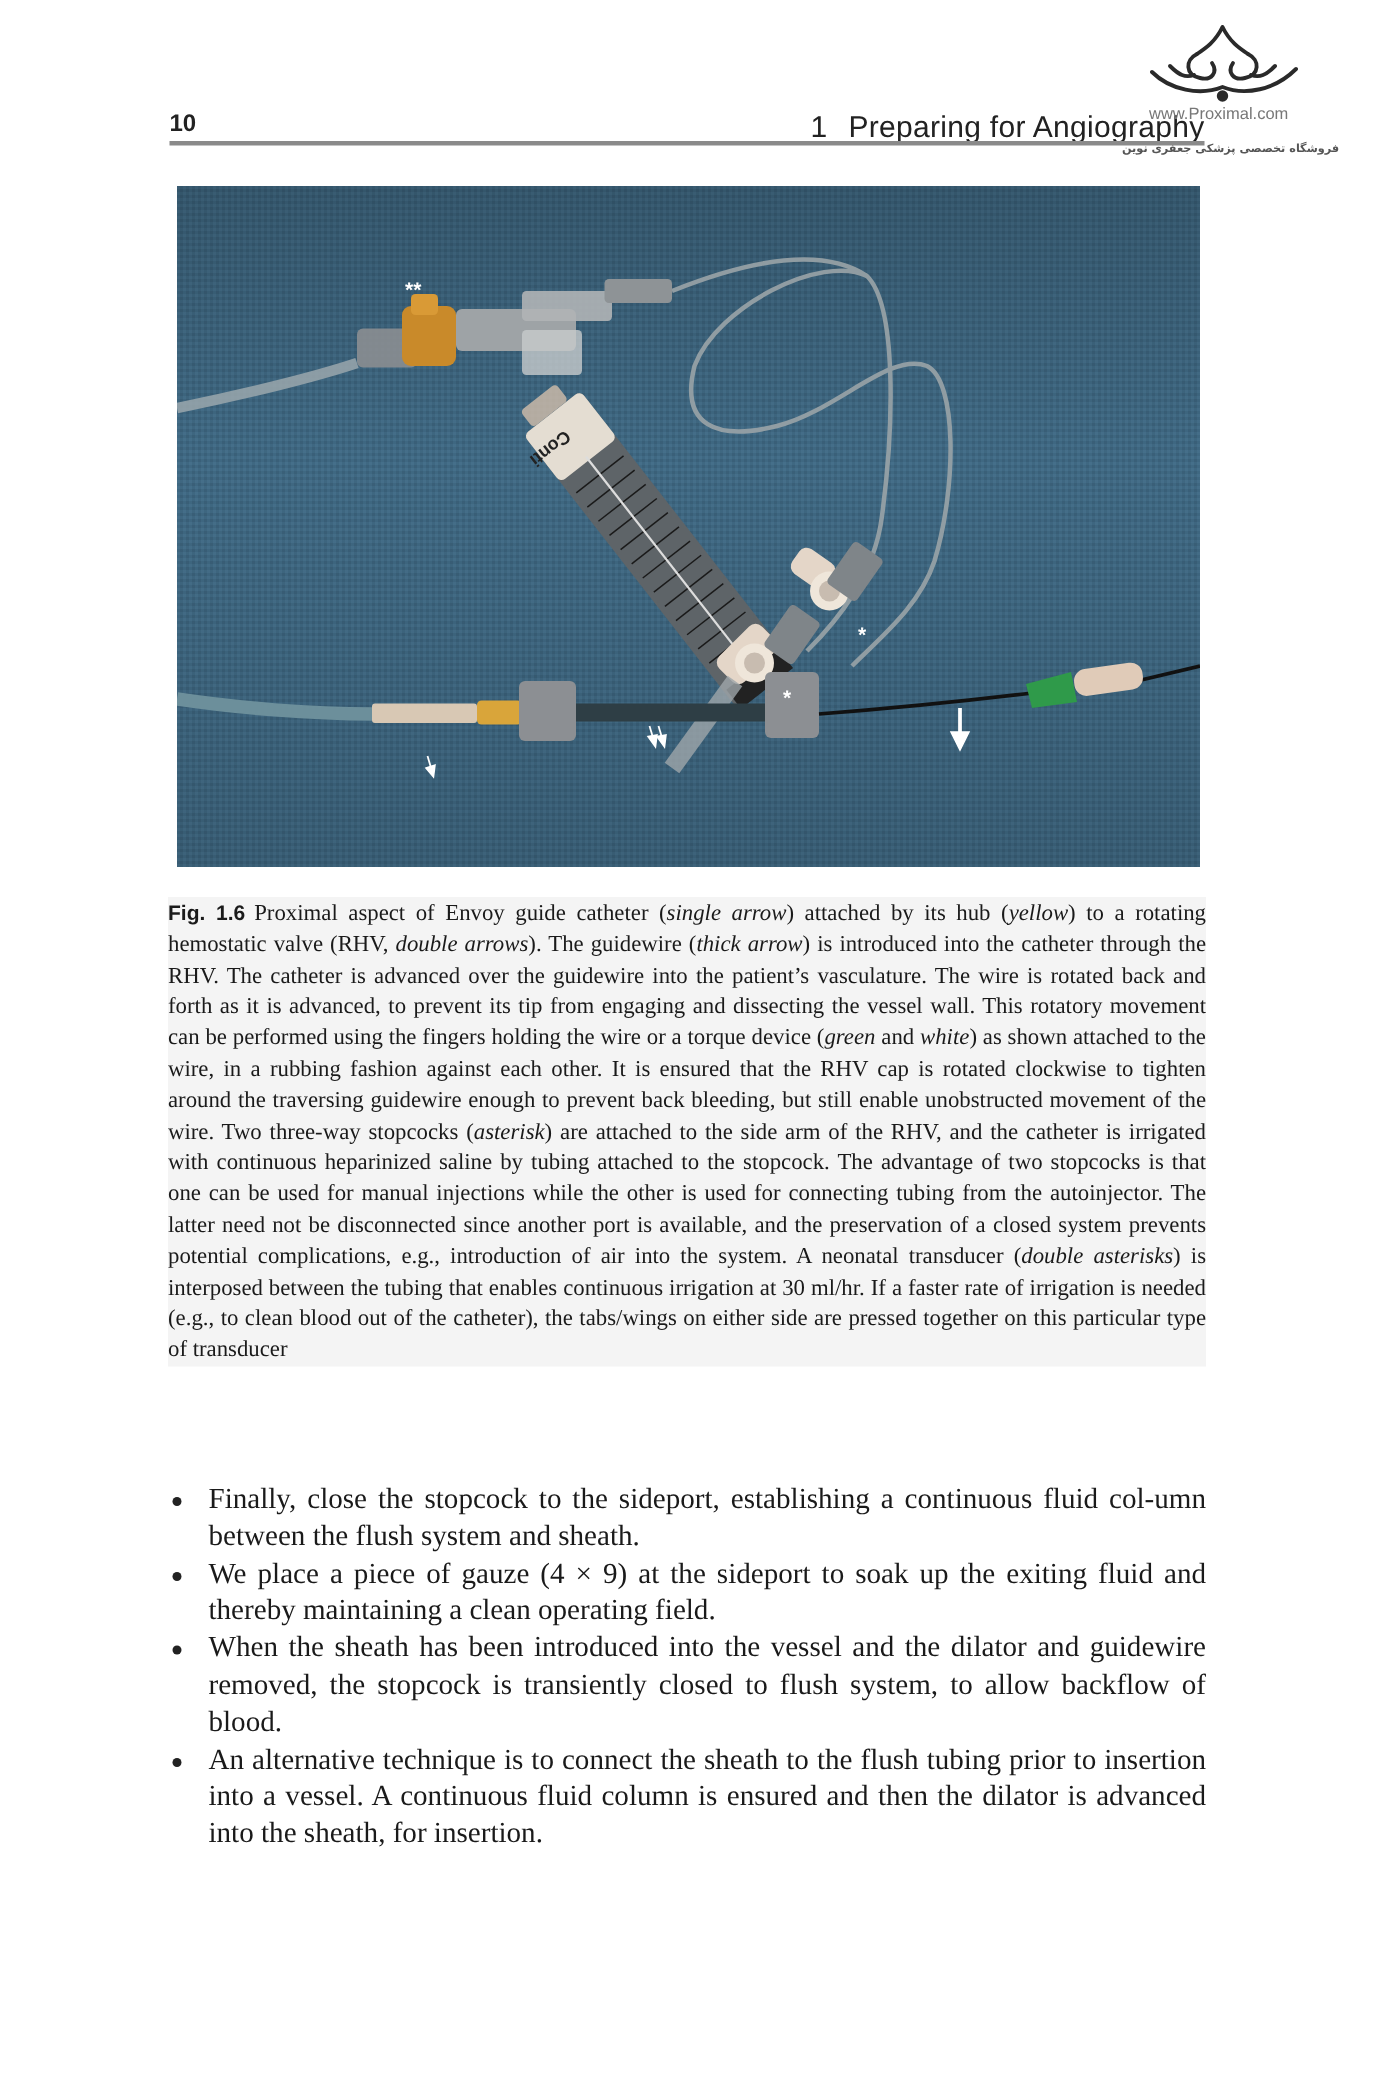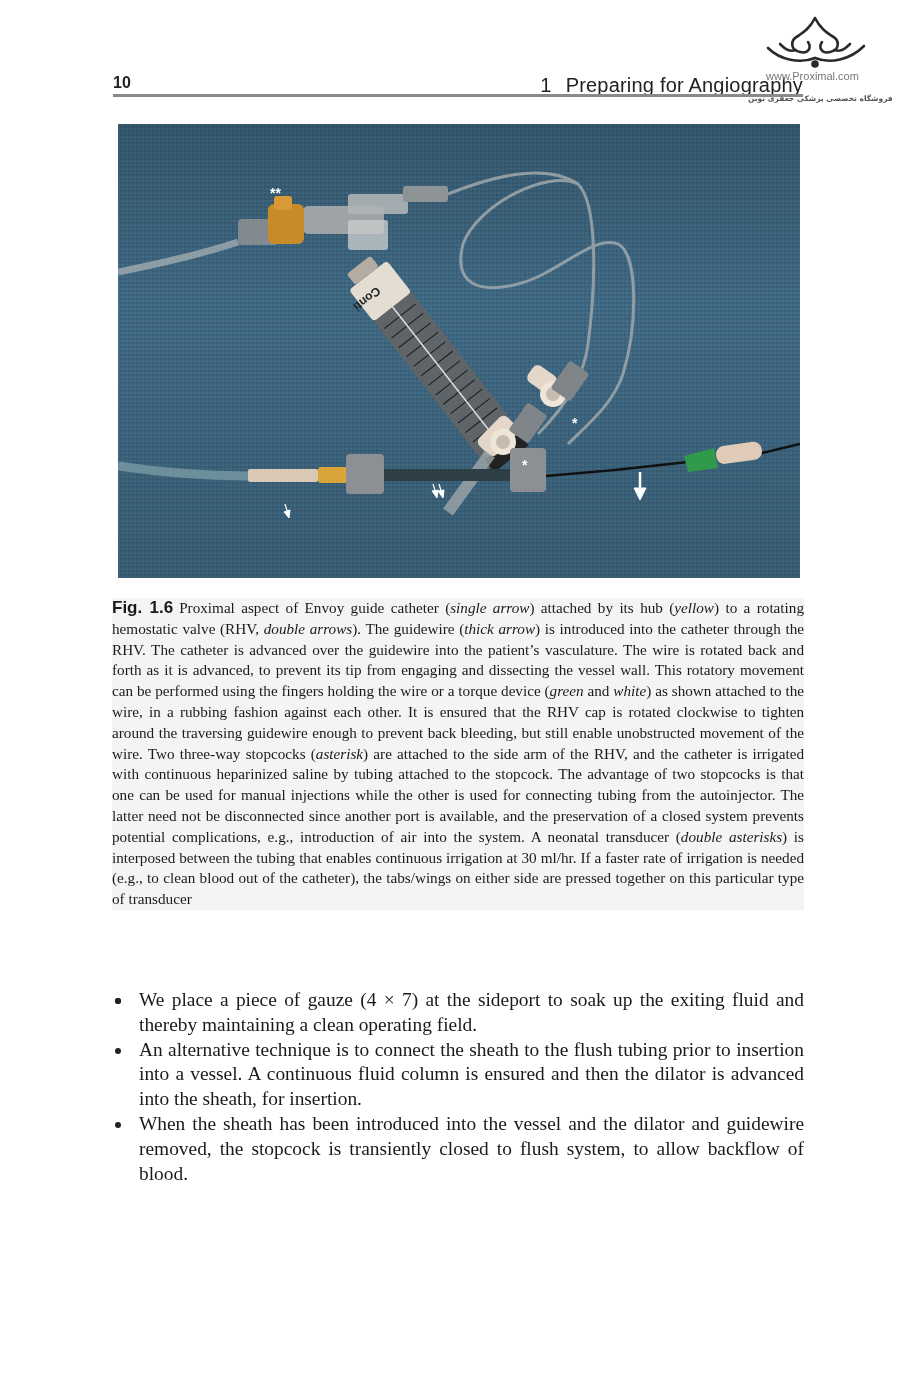--- a/index.html
+++ b/index.html
@@ -13,21 +13,21 @@
 
   .watermark { position: absolute; left: 740px; top: 14px; width: 176px; height: 100px; }
   .watermark svg { position: absolute; left: 20px; top: 0; }
   .wm-url { position: absolute; left: 26px; top: 56px; font-family: "Liberation Sans", sans-serif; font-size: 11px; color: #777; }
   .wm-sub { position: absolute; left: 8px; top: 80px; font-family: "DejaVu Sans", sans-serif; font-size: 7.5px; color: #555; direction: rtl; white-space: nowrap; font-weight: bold; }
 
   .figure { position: absolute; left: 118px; top: 124px; width: 682px; height: 454px; overflow: hidden; background: #3e6680; }
   .figure svg { display: block; }
 
   .caption { position: absolute; left: 112px; top: 598px; width: 692px; font-size: 15.2px; line-height: 20.8px; text-align: justify; color: #1a1a1a; background: #f4f4f4; }
-  .caption .fig-label { font-family: "Liberation Sans", sans-serif; font-weight: bold; font-size: 17px; margin-right: 6px; margin-top: 32px; }
+  .caption .fig-label { font-family: "Liberation Sans", sans-serif; font-weight: bold; font-size: 14px; margin-right: 6px; margin-top: 32px; }
   .caption i { }
 
   .bullets { position: absolute; left: 112px; top: 988px; width: 692px; margin: 0; padding: 0; list-style: none; font-size: 19.4px; line-height: 24.8px; color: #1a1a1a; }
   .bullets li { position: relative; padding-left: 27px; text-align: justify; margin: 0; }
   .bullets li .dot { position: absolute; left: 3px; top: 10px; width: 6px; height: 6px; border-radius: 50%; background: #222; }
 </style>
 </head>
 <body>
 
 <div class="running-head">
@@ -160,17 +160,17 @@
       <polygon points="516,364 528,364 522,376"></polygon>
     </g>
   </svg>
 </div>
 
 <div class="caption">
   <span class="fig-label">Fig. 1.6</span><span id="caption-body"><span>Proximal aspect of Envoy guide catheter (</span><i>single arrow</i><span>) attached by its hub (</span><i>yellow</i><span>) to a rotating hemostatic valve (RHV, </span><i>double arrows</i><span>). The guidewire (</span><i>thick arrow</i><span>) is introduced into the catheter through the RHV. The catheter is advanced over the guidewire into the patient’s vasculature. The wire is rotated back and forth as it is advanced, to prevent its tip from engaging and dissecting the vessel wall. This rotatory movement can be performed using the fingers holding the wire or a torque device (</span><i>green</i><span> and </span><i>white</i><span>) as shown attached to the wire, in a rubbing fashion against each other. It is ensured that the RHV cap is rotated clockwise to tighten around the traversing guidewire enough to prevent back bleeding, but still enable unobstructed movement of the wire. Two three-way stopcocks (</span><i>asterisk</i><span>) are attached to the side arm of the RHV, and the catheter is irrigated with continuous heparinized saline by tubing attached to the stopcock. The advantage of two stopcocks is that one can be used for manual injections while the other is used for connecting tubing from the autoinjector. The latter need not be disconnected since another port is available, and the preservation of a closed system prevents potential complications, e.g., introduction of air into the system. A neonatal transducer (</span><i>double asterisks</i><span>) is interposed between the tubing that enables continuous irrigation at 30 ml/hr. If a faster rate of irrigation is needed (e.g., to clean blood out of the catheter), the tabs/wings on either side are pressed together on this particular type of transducer</span></span>
 </div>
 
 <ul class="bullets">
-  <li><span class="dot"></span></li>
-  <li><span class="dot"></span><span>We place a piece of gauze (4 × 7) at the sideport to soak up the exiting fluid and thereby maintaining a clean operating field.</span></li>
+  <li><span class="dot"></span><span>Finally, close the stopcock to the sideport, establishing a continuous fluid col-umn between the flush system and sheath.</span></li>
+  <li><span class="dot"></span><span>We place a piece of gauze (4 × 9) at the sideport to soak up the exiting fluid and thereby maintaining a clean operating field.</span></li>
+  <li><span class="dot"></span><span>When the sheath has been introduced into the vessel and the dilator and guidewire removed, the stopcock is transiently closed to flush system, to allow backflow of blood.</span></li>
   <li><span class="dot"></span><span>An alternative technique is to connect the sheath to the flush tubing prior to insertion into a vessel. A continuous fluid column is ensured and then the dilator is advanced into the sheath, for insertion.</span></li>
-  <li><span class="dot"></span><span>When the sheath has been introduced into the vessel and the dilator and guidewire removed, the stopcock is transiently closed to flush system, to allow backflow of blood.</span></li>
 </ul>
 
 </body></html>

